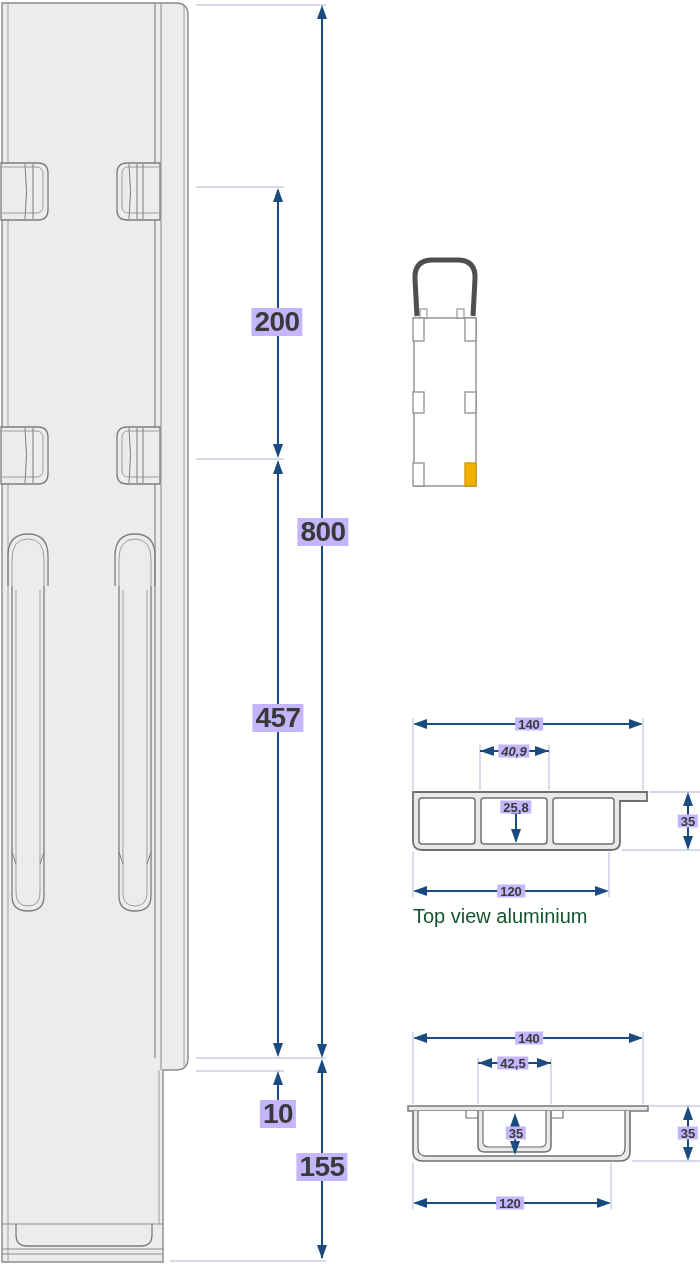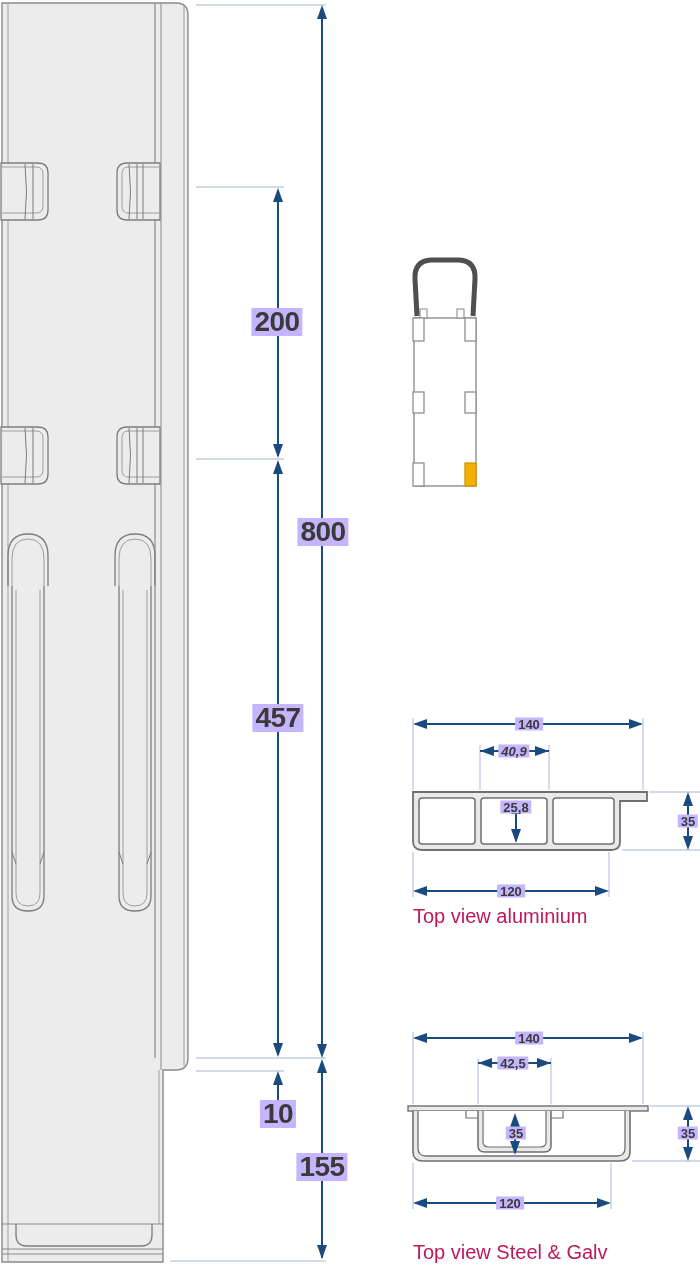--- a/index.html
+++ b/index.html
@@ -10,21 +10,21 @@
   }
   svg { position:absolute; left:0; top:0; }
   .dim-label {
     position:absolute; transform:translate(-50%,-50%);
     font-weight:bold; color:#3a3a3a; background:#c4b5fd;
     padding:0 3px; line-height:1; white-space:nowrap;
   }
   .dim-label.big   { font-size:28px; letter-spacing:-0.5px; }
   .dim-label.small { font-size:13px; }
   .section-title {
-    position:absolute; font-size:20px; color:#be185d;
+    position:absolute; font-size:20px; color:#14532d;
     line-height:1.1; white-space:nowrap;
   }
 </style>
 </head>
 <body>
 
 <div id="canvas">
 
   <svg width="700" height="1265" viewBox="0 0 700 1265">
 
@@ -207,15 +207,14 @@
   <div class="dim-label small" style="left:516px; top:807px;">25,8</div>
   <div class="dim-label small" style="left:688px; top:821px;">35</div>
   <div class="dim-label small" style="left:511px; top:891px;">120</div>
   <div class="section-title" style="left:413px; top:905px;">Top view aluminium</div>
 
   <div class="dim-label small" style="left:529px; top:1038px;">140</div>
   <div class="dim-label small" style="left:513px; top:1063px;">42,5</div>
   <div class="dim-label small" style="left:516px; top:1133px;">35</div>
   <div class="dim-label small" style="left:688px; top:1133px;">35</div>
   <div class="dim-label small" style="left:510px; top:1203px;">120</div>
-  <div class="section-title" style="left:413px; top:1241px;">Top view Steel &amp; Galv</div>
 
 </div>
 
 </body></html>

